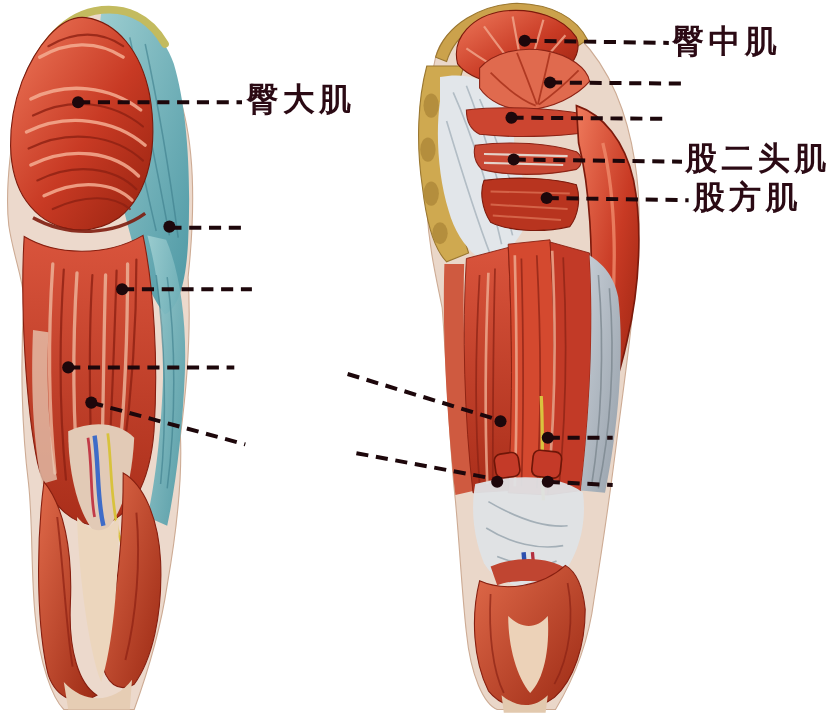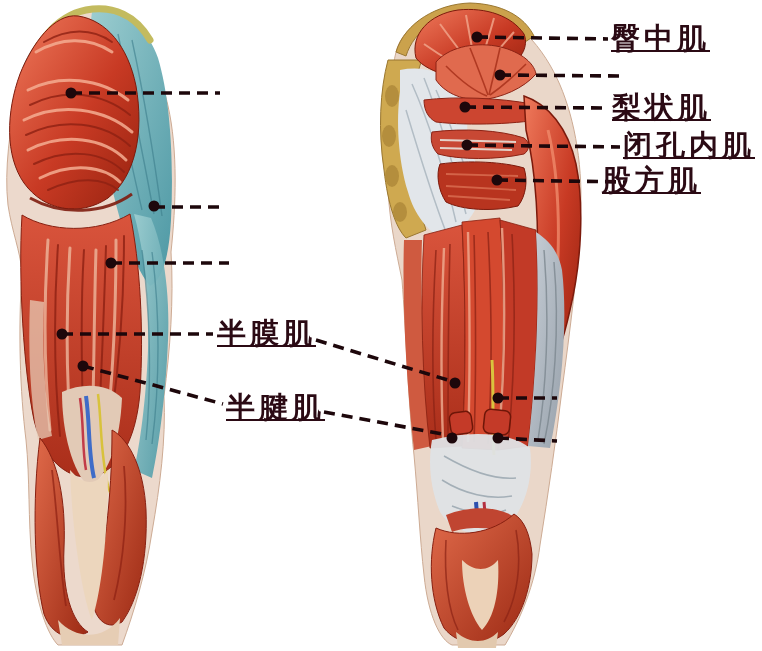--- a/index.html
+++ b/index.html
@@ -1,20 +1,20 @@
 <!DOCTYPE html>
 <html style="--background: #ffffff; --label-color: #2b0a14; --leader-color: #1d070b; --muscle-red: #d24632; --muscle-deep-red: #9c2412; --muscle-highlight: #f2ae92; --fascia-teal: #5fa8b4; --bone-tan: #cba24c; --ligament-grey: #dfe3e8;"><head>
 <meta charset="utf-8">
 <style>
   html,body{margin:0;padding:0;background:#fff;}
   .stage{position:relative;width:762px;height:651px;background:var(--background,#fff);overflow:hidden;
          font-family:"Liberation Serif","DejaVu Serif",serif;}
   svg.art{position:absolute;left:0;top:0;}
   .lbl{position:absolute;font-size:29px;line-height:1.05;letter-spacing:4px;white-space:nowrap;
-       color:var(--label-color,#2b0a14);font-weight:600;text-decoration:underline;}
+       color:var(--label-color,#2b0a14);font-weight:600;}
   .leader{stroke:var(--leader-color,#1d070b);stroke-width:3.6;fill:none;stroke-dasharray:11 7;}
   .ldot{fill:var(--leader-color,#1d070b);stroke:none;}
 </style>
 </head>
 <body>
 
 <div class="stage">
 
 <svg class="art" width="762" height="651" viewBox="0 0 762 651">
   <defs>
@@ -258,20 +258,18 @@
       <path class="leader" d="M498,398 L557,398"></path>
           <circle class="ldot" cx="498" cy="398" r="5.5"></circle>
     </g>
     <g>
       <path class="leader" d="M498,438 L557,441"></path>
           <circle class="ldot" cx="498" cy="438" r="5.5"></circle>
     </g>
   </g>
 </svg>
 
-<div class="lbl" style="left:217px;top:318px">半膜肌</div>
-<div class="lbl" style="left:226px;top:392px">半腱肌</div>
+<div class="lbl" style="left:224px;top:76px">臀大肌</div>
 <div class="lbl" style="left:611px;top:23px">臀中肌</div>
-<div class="lbl" style="left:612px;top:92px">梨状肌</div>
-<div class="lbl" style="left:623px;top:130px">闭孔内肌</div>
-<div class="lbl" style="left:602px;top:165px">股方肌</div>
+<div class="lbl" style="left:623px;top:130px">股二头肌</div>
+<div class="lbl" style="left:630px;top:165px">股方肌</div>
 
 </div>
 
 </body></html>

